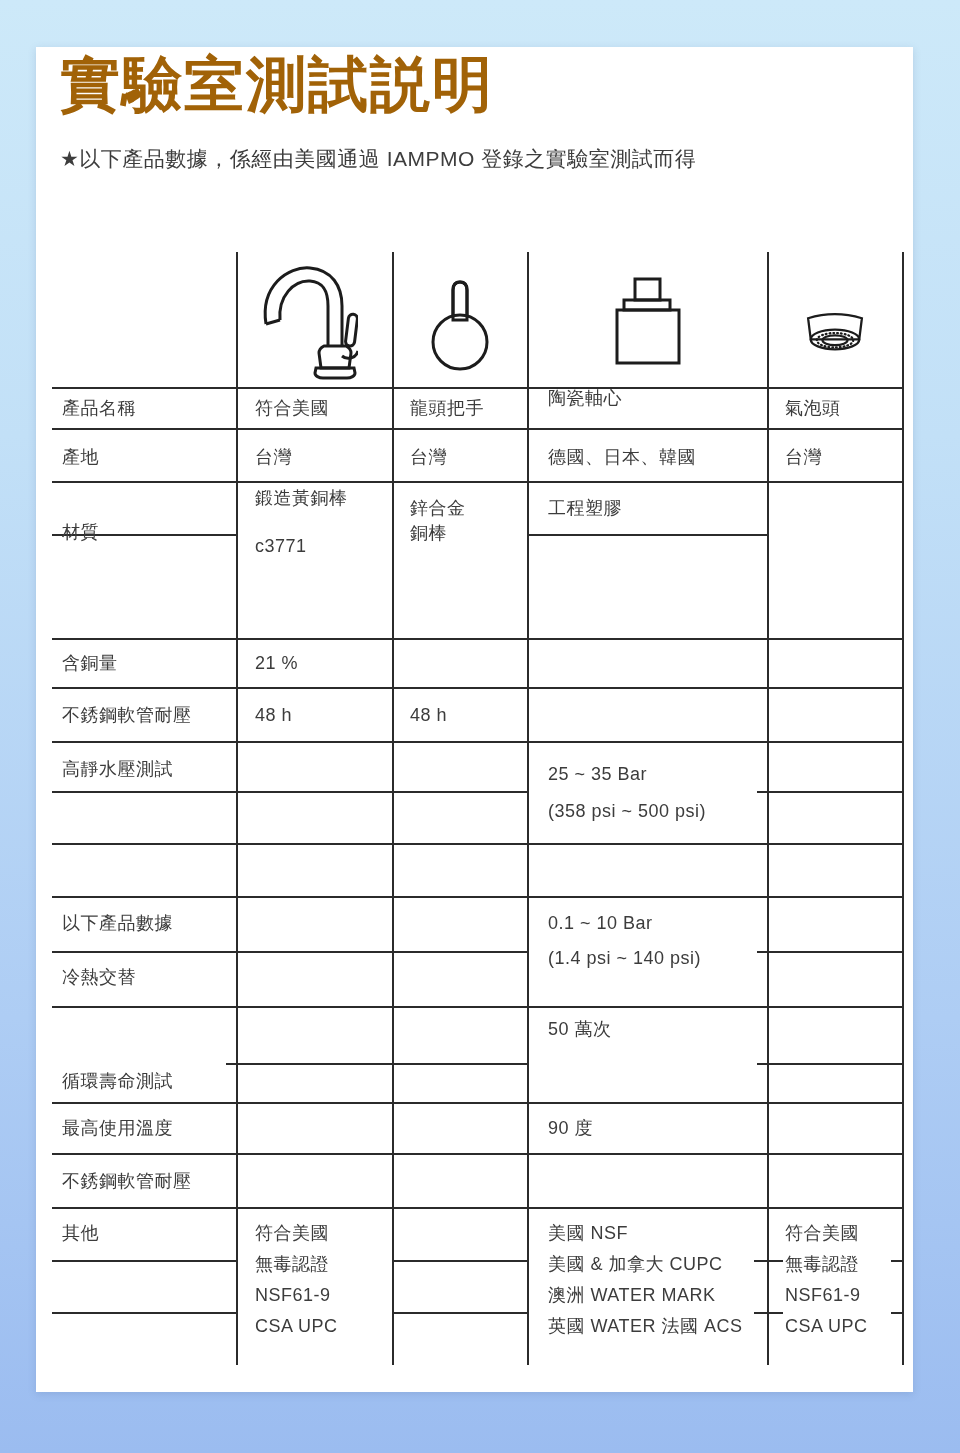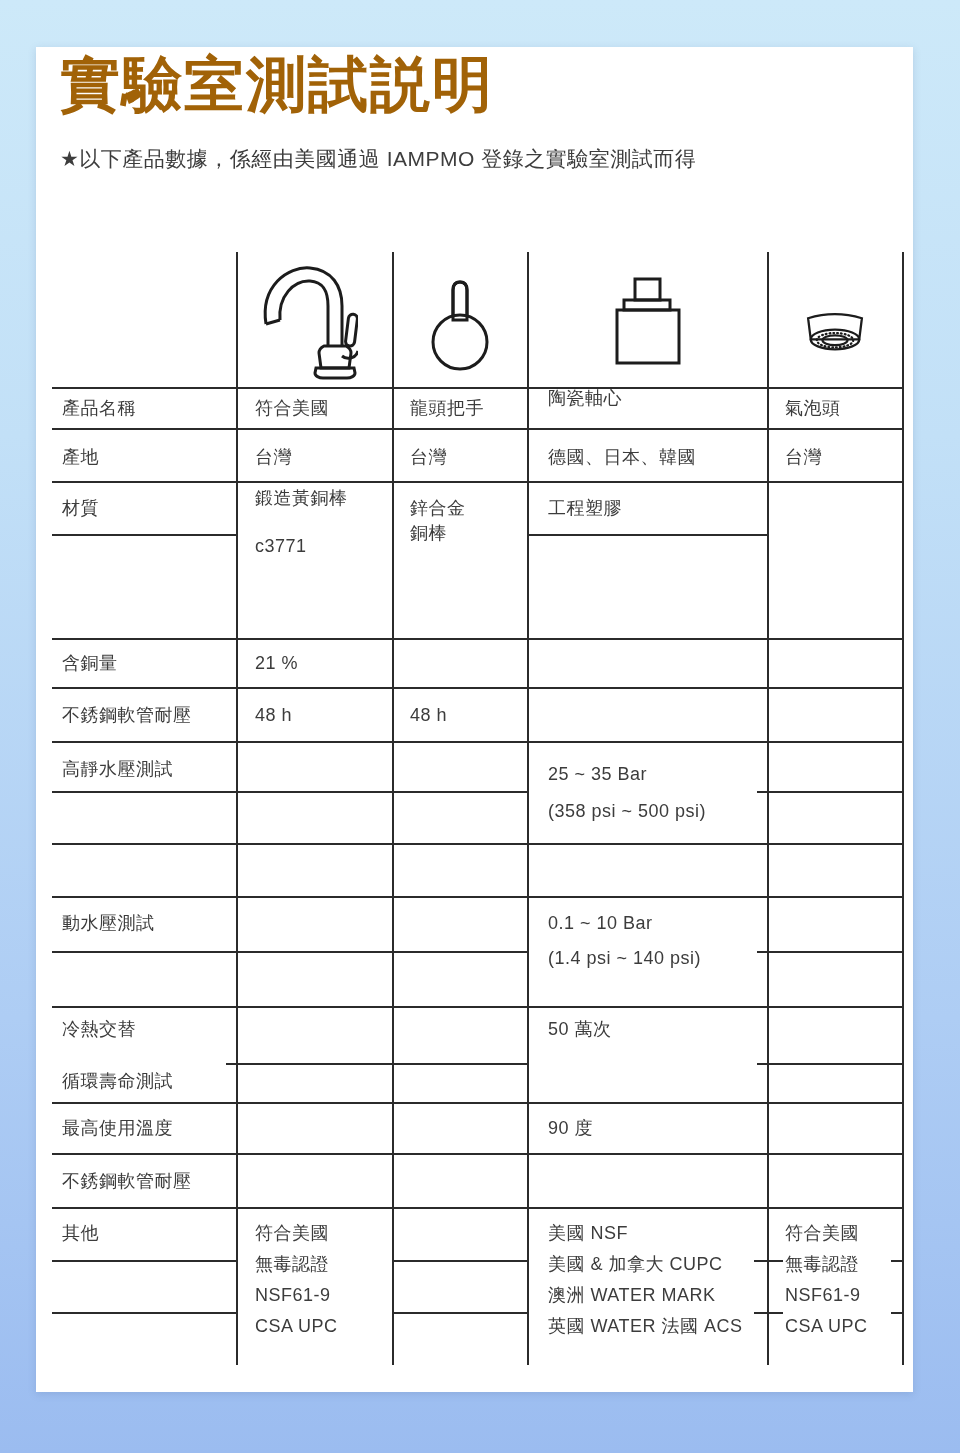--- a/index.html
+++ b/index.html
@@ -102,26 +102,26 @@
 
 <svg class="icn" style="left:799px;top:303px" width="72" height="57" viewBox="0 0 95 75">
   <path d="M12,20 Q47,9 83,20 L79.5,48 L15.5,48 Z" fill="#fff"></path>
   <ellipse cx="47.5" cy="48" rx="32" ry="13" fill="#fff"></ellipse>
   <ellipse cx="47.5" cy="49" rx="24" ry="9.5" stroke-width="3.5" stroke-dasharray="1 4" stroke-linecap="round"></ellipse>
   <ellipse cx="47.5" cy="49" rx="16.5" ry="6.5" fill="#fff" stroke-width="2.5"></ellipse>
 </svg>
 
 <div class="cell" style="left:62px;top:395px">產品名稱</div>
 <div class="cell" style="left:62px;top:444px">產地</div>
-<div class="cell" style="left:62px;top:495px">材質</div>
+<div class="cell" style="left:62px;top:519px">材質</div>
 <div class="cell" style="left:62px;top:650px">含銅量</div>
 <div class="cell" style="left:62px;top:702px">不銹鋼軟管耐壓</div>
 <div class="cell" style="left:62px;top:756px">高靜水壓測試</div>
-<div class="cell" style="left:62px;top:910px">動水壓測試</div>
-<div class="cell" style="left:62px;top:1016px">冷熱交替</div>
+<div class="cell" style="left:62px;top:910px">以下產品數據</div>
+<div class="cell" style="left:62px;top:964px">冷熱交替</div>
 <div class="cell" style="left:62px;top:1068px">循環壽命測試</div>
 <div class="cell" style="left:62px;top:1115px">最高使用溫度</div>
 <div class="cell" style="left:62px;top:1168px">不銹鋼軟管耐壓</div>
 <div class="cell" style="left:62px;top:1220px">其他</div>
 
 <div class="cell" style="left:255px;top:395px">符合美國</div>
 <div class="cell" style="left:255px;top:444px">台灣</div>
 <div class="cell" style="left:255px;top:485px">鍛造黃銅棒</div>
 <div class="cell" style="left:255px;top:533px">c3771</div>
 <div class="cell" style="left:255px;top:650px">21 %</div>

